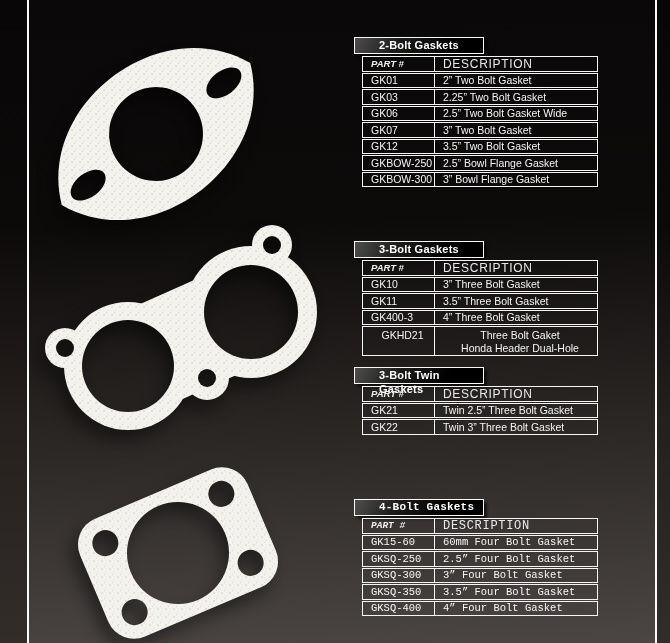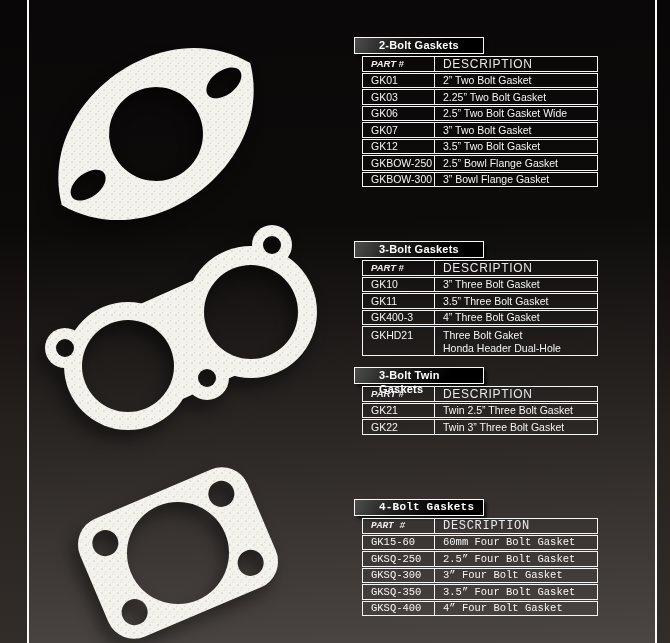--- a/index.html
+++ b/index.html
@@ -45,21 +45,21 @@
     background: transparent;
   }
   .trow.tall { height: 30px; }
   .cell {
     color: #f5f5f5; font-size: 10.5px; line-height: 12px;
     padding: 0 0 0 8px; display: block; overflow: hidden; white-space: nowrap;
   }
   .cell.part { width: 71px; flex: 0 0 71px; }
   .cell.desc { flex: 1; border-left: 1.5px solid #f6f6f6; }
   .trow .cell { padding-top: 0.5px; }
-  .trow.tall .cell { padding-top: 1.5px; }
+  .trow.tall .cell { padding-top: 1.5px; text-align: center; }
   .dline { line-height: 13px; }
   .thead .cell.part  { font-style: italic; font-weight: bold; font-size: 9.5px; color: #eee; }
   .thead .cell.desc  { font-size: 12px; letter-spacing: 0.7px; color: #e9e9e9; }
 </style>
 </head>
 <body>
 
 <div class="page">
   <div class="panel"></div>
   <div class="vrule vrule-left"></div>

